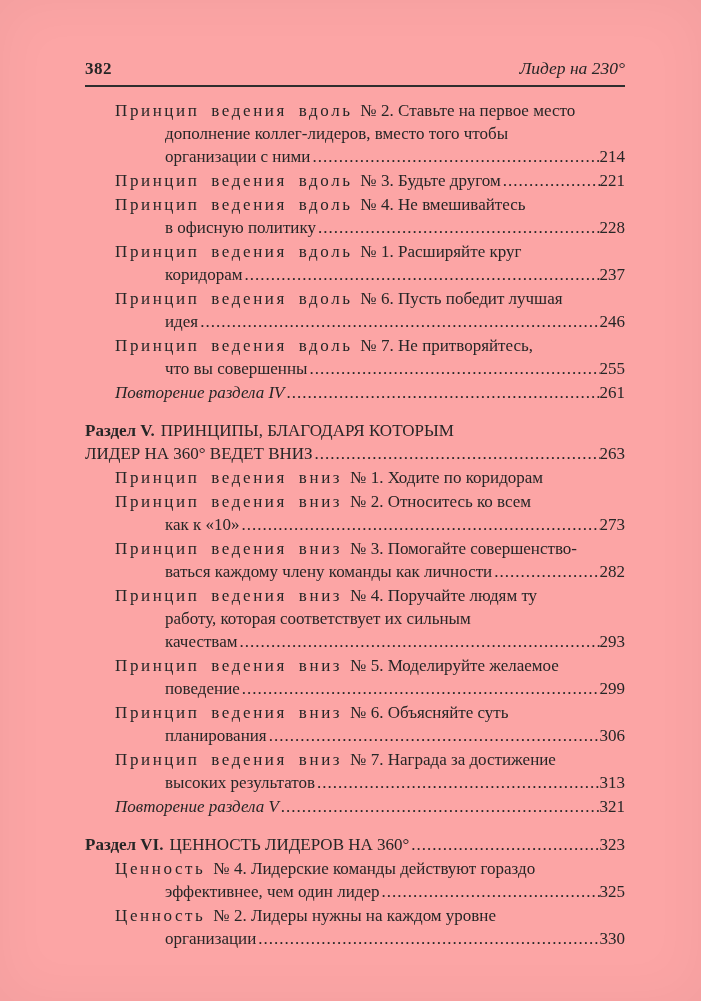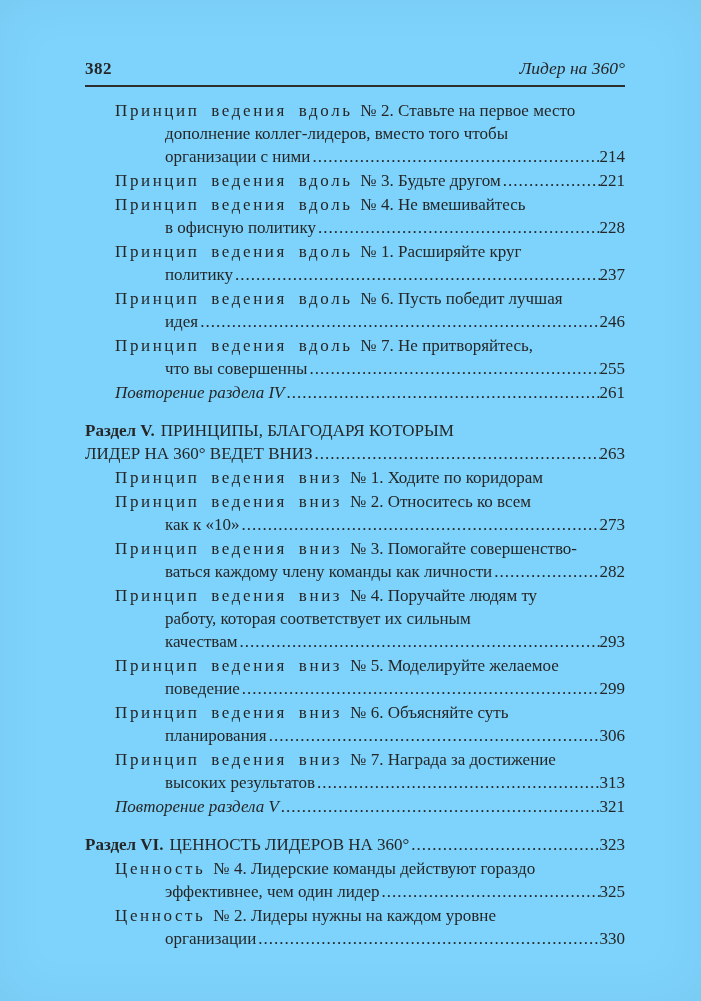--- a/index.html
+++ b/index.html
@@ -4,21 +4,21 @@
 <style>
   html, body { margin: 0; padding: 0; }
   body {
     width: 701px; height: 1001px;
     background: #f4f4f4;
     font-family: "Liberation Serif", serif;
   }
   .page {
     position: relative;
     width: 701px; height: 1001px;
-    background: #7dd3fc;
+    background: #fca5a5;
     box-shadow: inset 0 0 55px rgba(0,0,0,0.045);
     overflow: hidden;
     color: #262626;
     font-size: 17px;
   }
   .content {
     position: absolute;
     left: 85px; top: 58px;
     width: 540px;
   }
@@ -75,21 +75,21 @@
   .pg { flex: 0 0 auto; white-space: nowrap; }
 </style>
 </head>
 <body>
 
 <div class="page">
   <div class="content">
 
     <div class="pagehead">
       <span class="folio">382</span>
-      <span class="runtitle">Лидер на 360°</span>
+      <span class="runtitle">Лидер на 230°</span>
     </div>
 
     <div class="toc">
         <div class="block entry">
           <div class="line first">
             <span class="lead">Принцип ведения вдоль</span>
             <span class="rest">№ 2. Ставьте на первое место</span>
           </div>
           <div class="line cont">
             <span class="rest">дополнение коллег-лидеров, вместо того чтобы</span>
@@ -118,21 +118,21 @@
             <span class="dots"></span>
             <span class="pg">228</span>
           </div>
         </div>
         <div class="block entry">
           <div class="line first">
             <span class="lead">Принцип ведения вдоль</span>
             <span class="rest">№ 1. Расширяйте круг</span>
           </div>
           <div class="line cont pgline">
-            <span class="rest">политику</span>
+            <span class="rest">коридорам</span>
             <span class="dots"></span>
             <span class="pg">237</span>
           </div>
         </div>
         <div class="block entry">
           <div class="line first">
             <span class="lead">Принцип ведения вдоль</span>
             <span class="rest">№ 6. Пусть победит лучшая</span>
           </div>
           <div class="line cont pgline">

